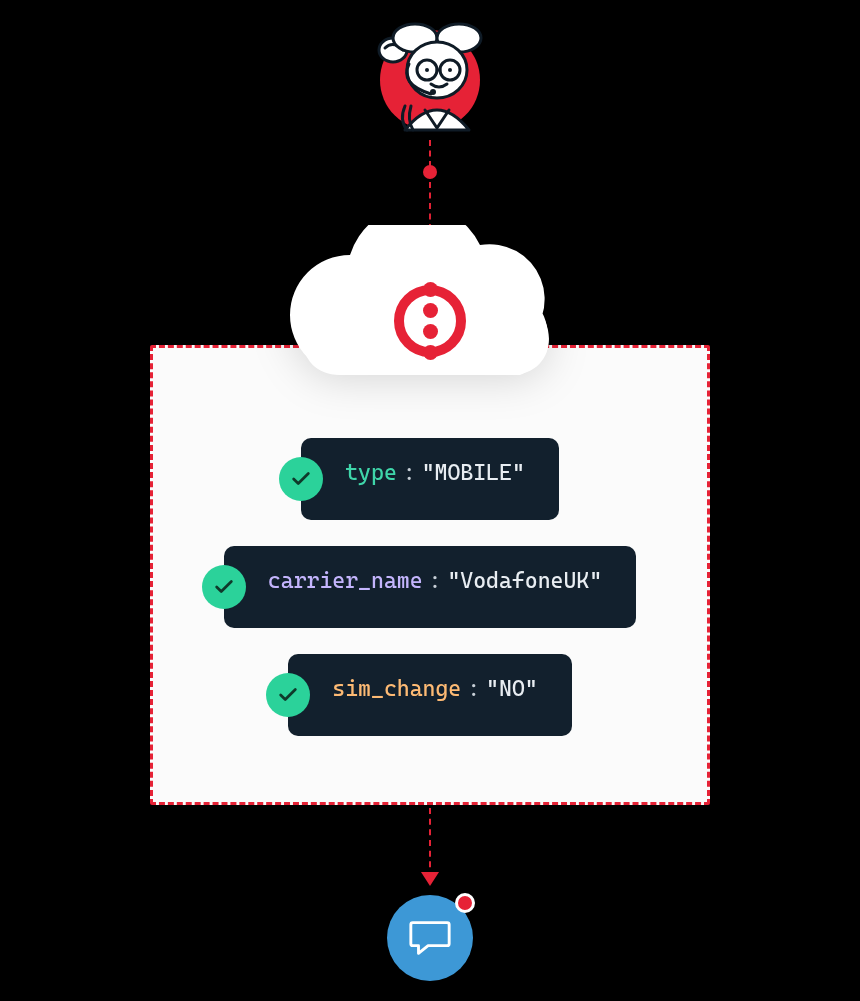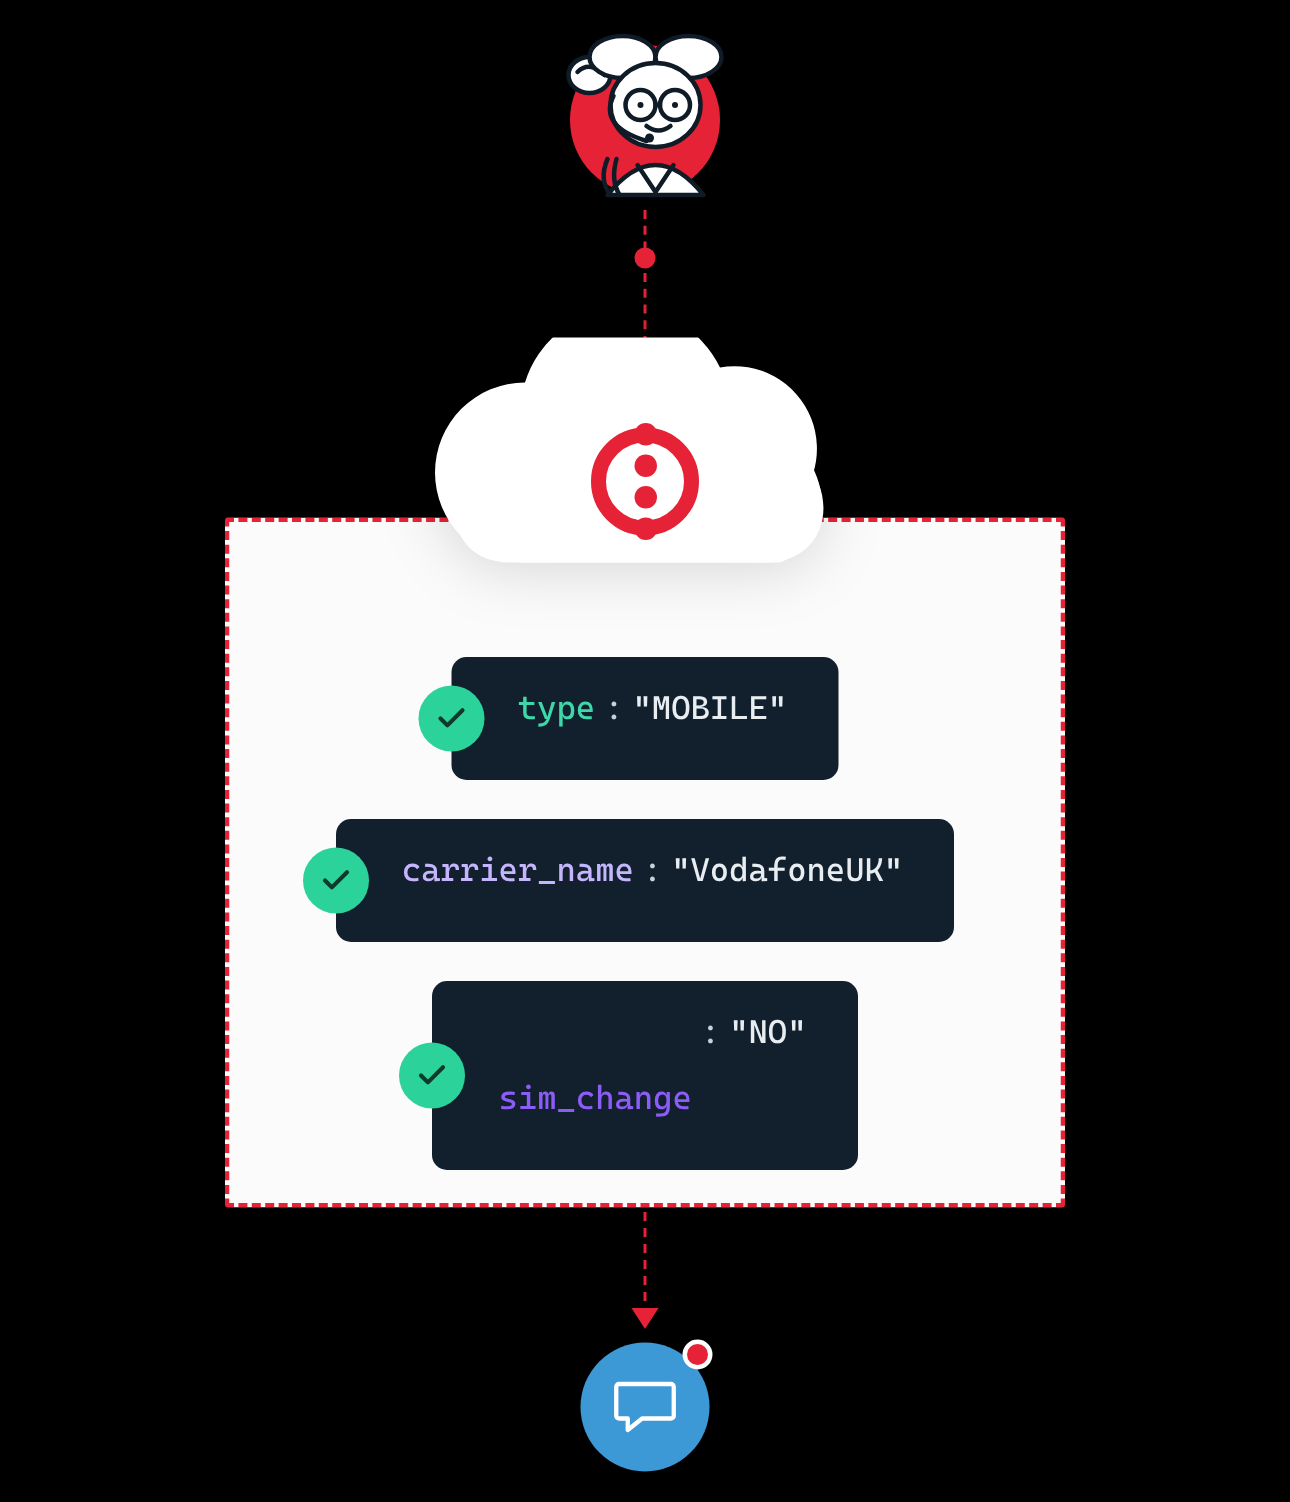--- a/index.html
+++ b/index.html
@@ -153,21 +153,21 @@
     border-radius: 10px;
     padding: 24px 34px 36px 44px;
     font-size: 22px;
     line-height: 1;
     white-space: nowrap;
     display: inline-flex;
     gap: 6px;
   }
   .code-pill .key-green { color: #3fd6aa; }
   .code-pill .key-blue { color: #c4b5fd; }
-  .code-pill .key-orange { color: #8b5cf6; margin-top: 44px; }
+  .code-pill .key-orange { color: #fdba74; }
   .code-pill .colon { color: #c8d0d8; }
   .code-pill .val { color: #e8edf2; }
 
   
   .connector-bottom {
     position: absolute;
     top: 808px;
     left: 50%;
     transform: translateX(-50%);
     width: 2px;

